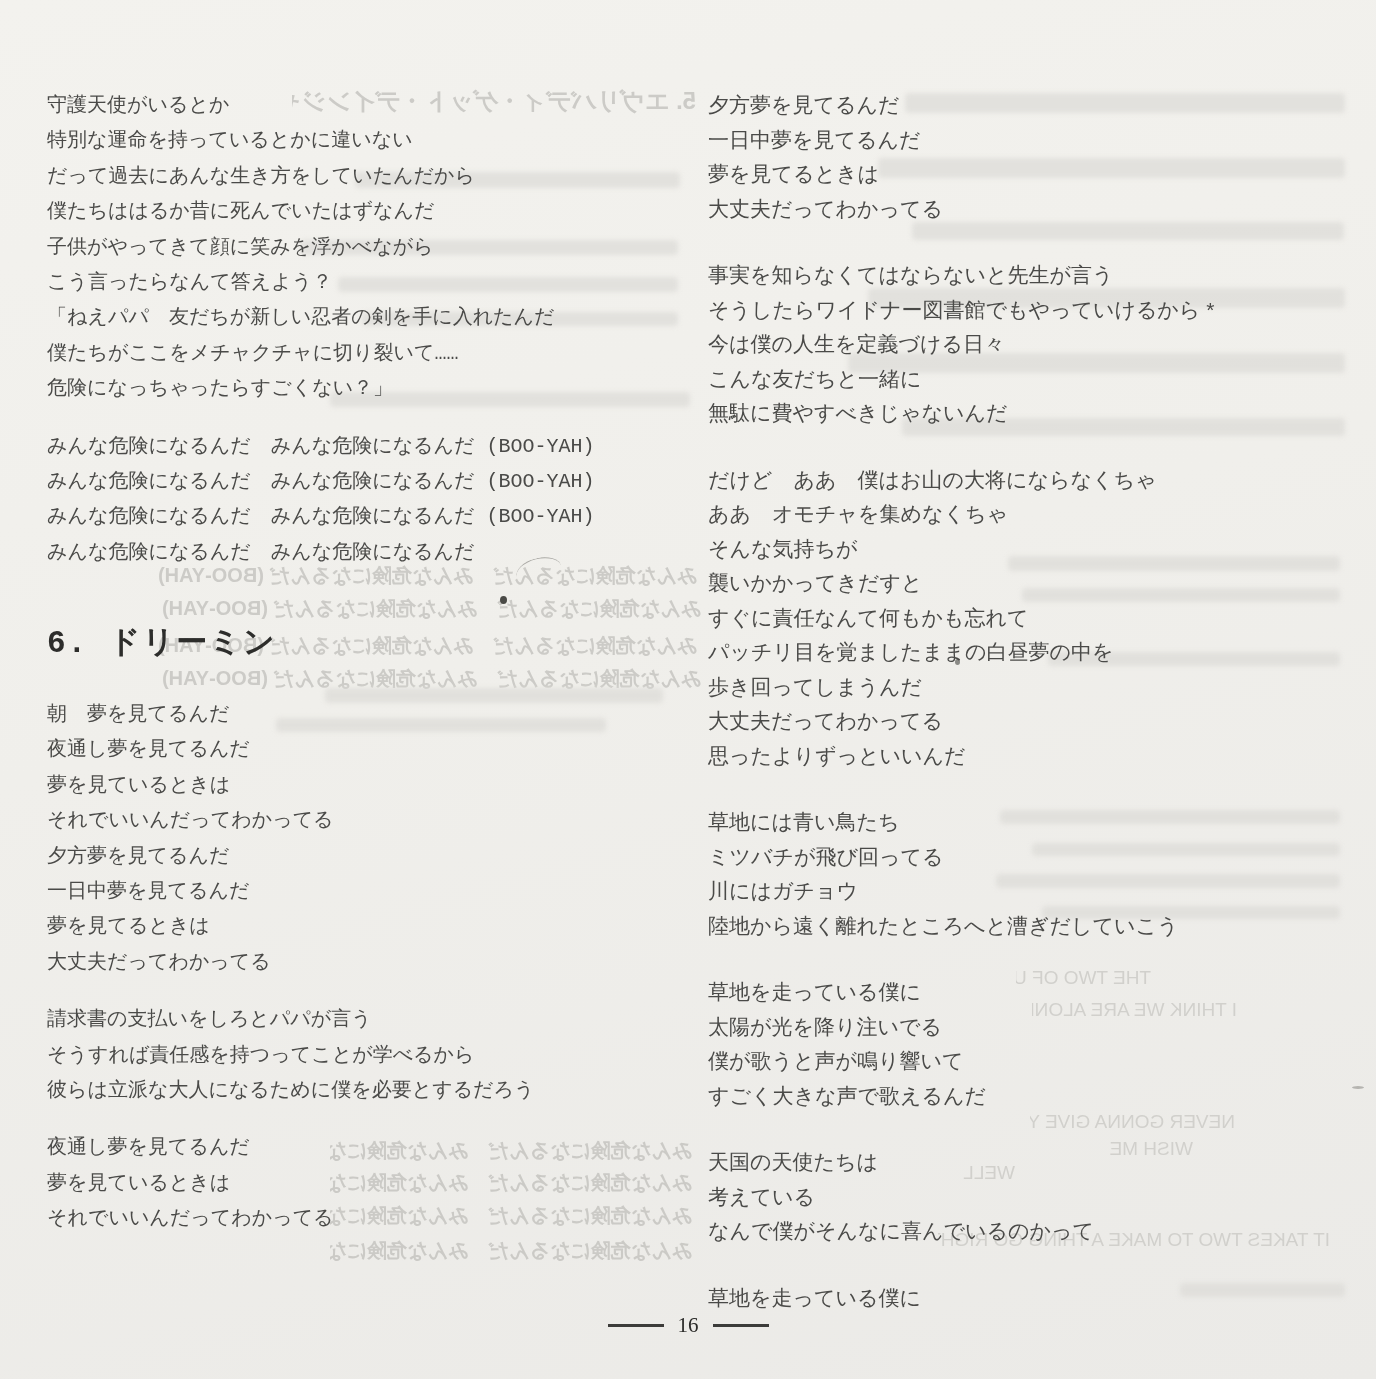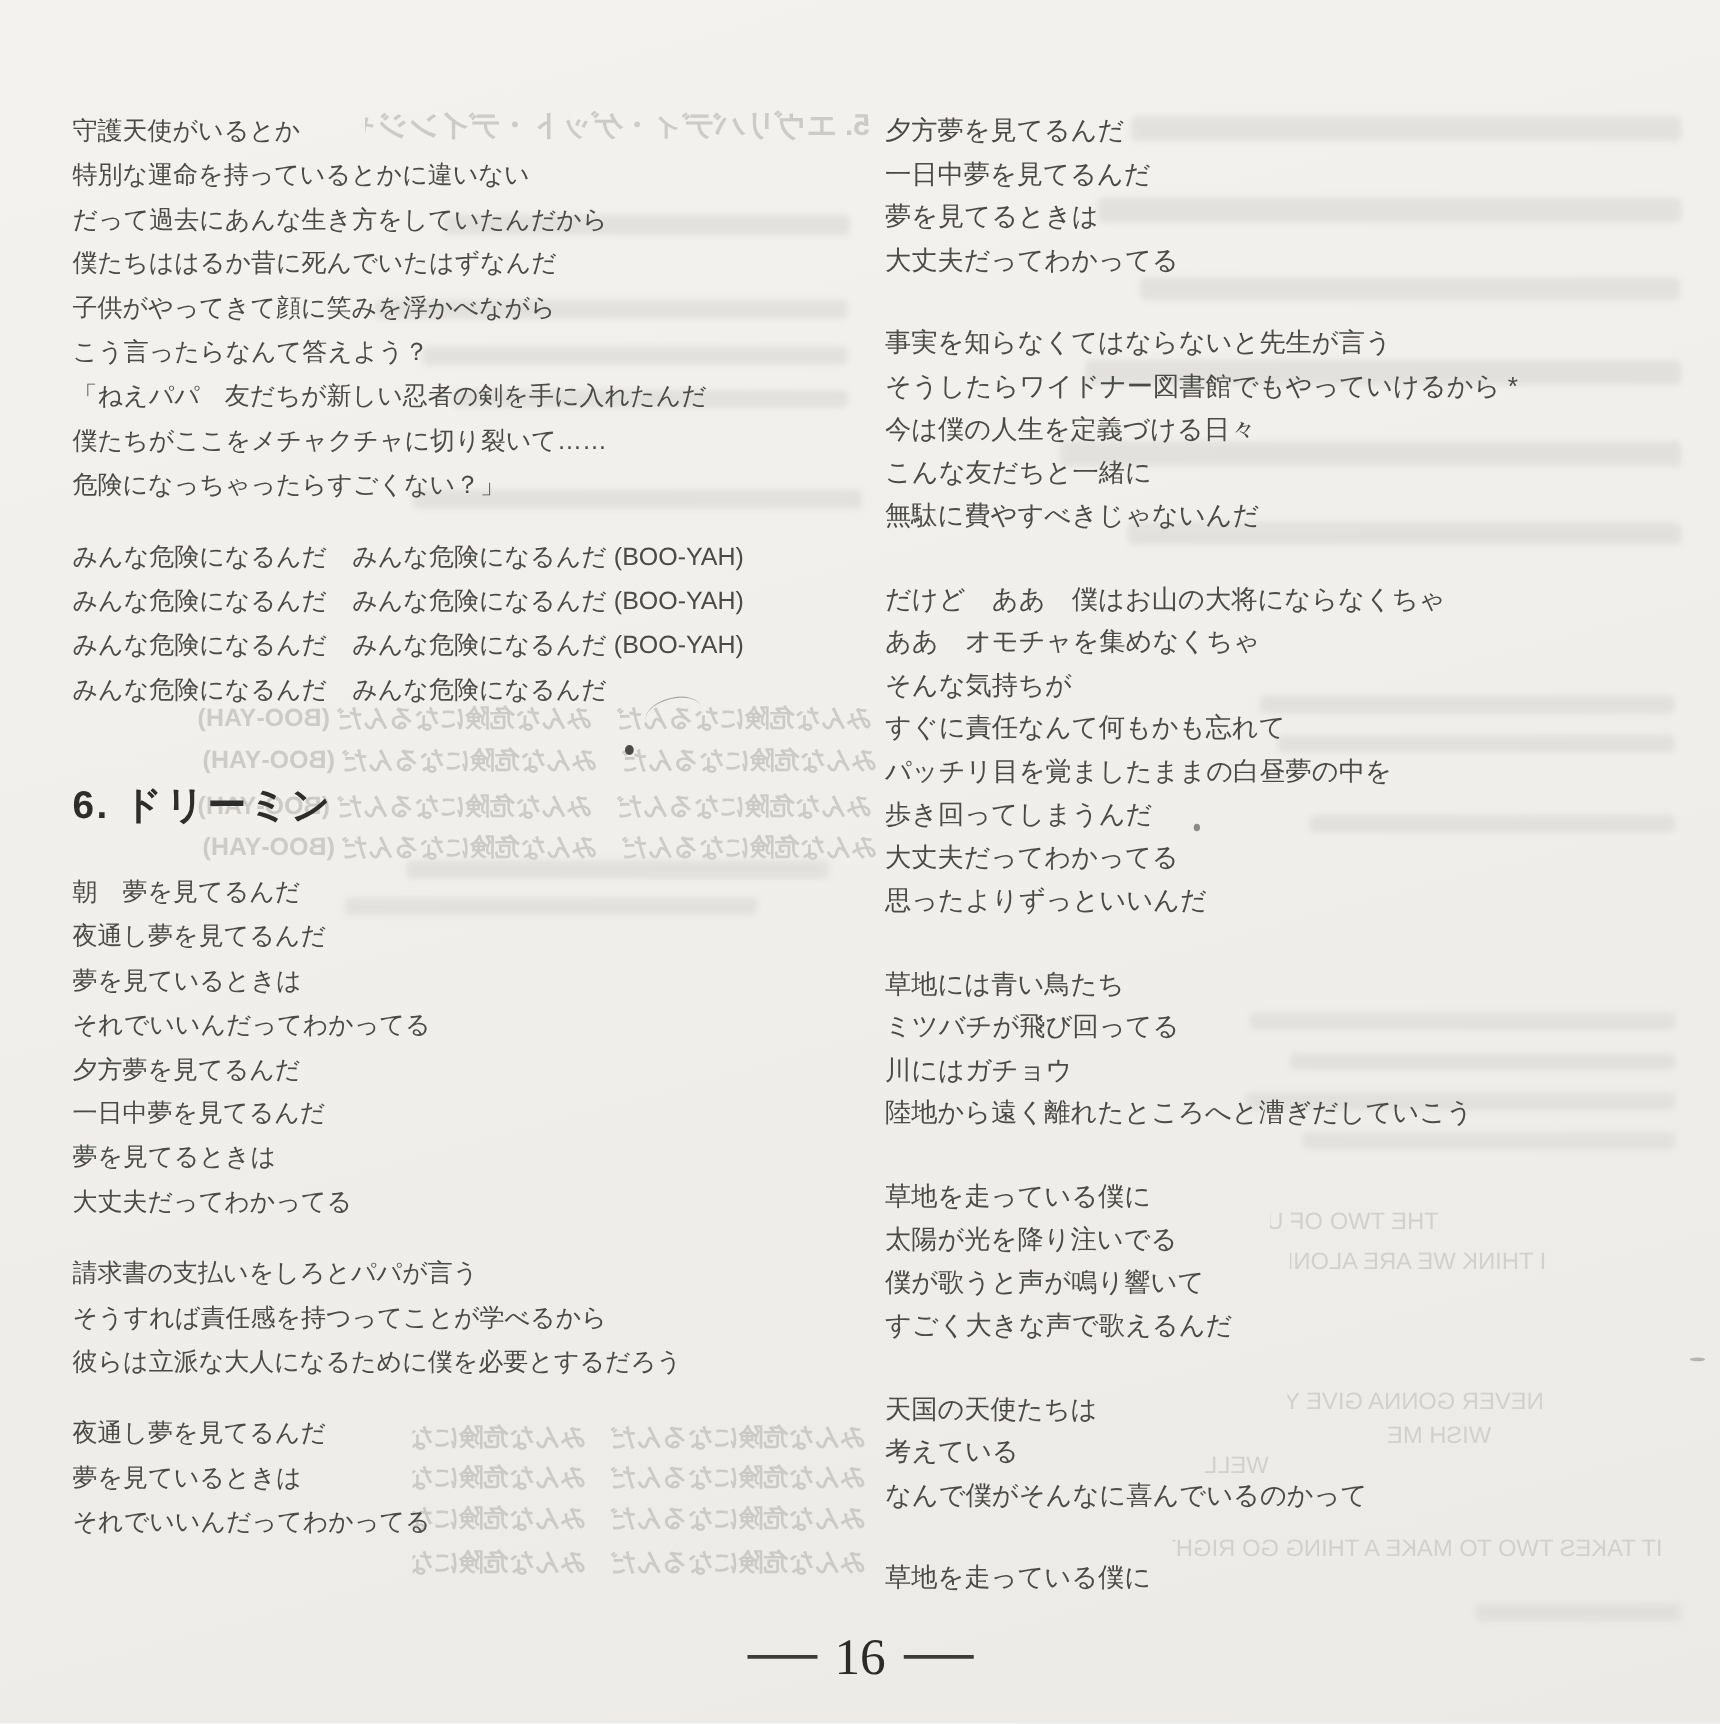--- a/index.html
+++ b/index.html
@@ -49,21 +49,21 @@
     transform: rotate(-14deg);
   }
 
   
   .column {
     position: absolute;
     top: 88px;
     z-index: 2;
     color: #4a4a48;
   }
-  .column.left  { left: 58px;  width: 640px; }
+  .column.left  { left: 47px;  width: 640px; font-family: Liberation Mono, monospace; }
   .column.right { left: 708px; width: 660px; }
   .line {
     white-space: pre;
     font-size: 20px;
   }
   .column.left  .line { height: 35.4px; line-height: 35.4px; }
   .column.right .line { height: 34.5px; line-height: 34.5px; font-size: 21px; }
   .column.left  .stanza { margin-bottom: 22px; }
   .column.right .stanza { margin-bottom: 32px; }
   .column .stanza:last-child { margin-bottom: 0; }
@@ -87,21 +87,21 @@
     gap: 14px;
     z-index: 3;
   }
   .hr-dash {
     display: inline-block;
     width: 56px; height: 3px;
     background: #3c3c3a;
   }
   .page-num {
     font-family: "Liberation Serif", "DejaVu Serif", serif;
-    font-size: 41px;
+    font-size: 21px;
     color: #2b2b29;
     line-height: 34px;
     text-align: right;
   }
 </style>
 </head>
 <body>
 
 <div class="page">
 
@@ -200,20 +200,21 @@
         <div class="line">事実を知らなくてはならないと先生が言う</div>
         <div class="line">そうしたらワイドナー図書館でもやっていけるから *</div>
         <div class="line">今は僕の人生を定義づける日々</div>
         <div class="line">こんな友だちと一緒に</div>
         <div class="line">無駄に費やすべきじゃないんだ</div>
       </div>
       <div class="stanza">
         <div class="line">だけど　ああ　僕はお山の大将にならなくちゃ</div>
         <div class="line">ああ　オモチャを集めなくちゃ</div>
         <div class="line">そんな気持ちが</div>
+        <div class="line">襲いかかってきだすと</div>
         <div class="line">すぐに責任なんて何もかも忘れて</div>
         <div class="line">パッチリ目を覚ましたままの白昼夢の中を</div>
         <div class="line">歩き回ってしまうんだ</div>
         <div class="line">大丈夫だってわかってる</div>
         <div class="line">思ったよりずっといいんだ</div>
       </div>
       <div class="stanza">
         <div class="line">草地には青い鳥たち</div>
         <div class="line">ミツバチが飛び回ってる</div>
         <div class="line">川にはガチョウ</div>

